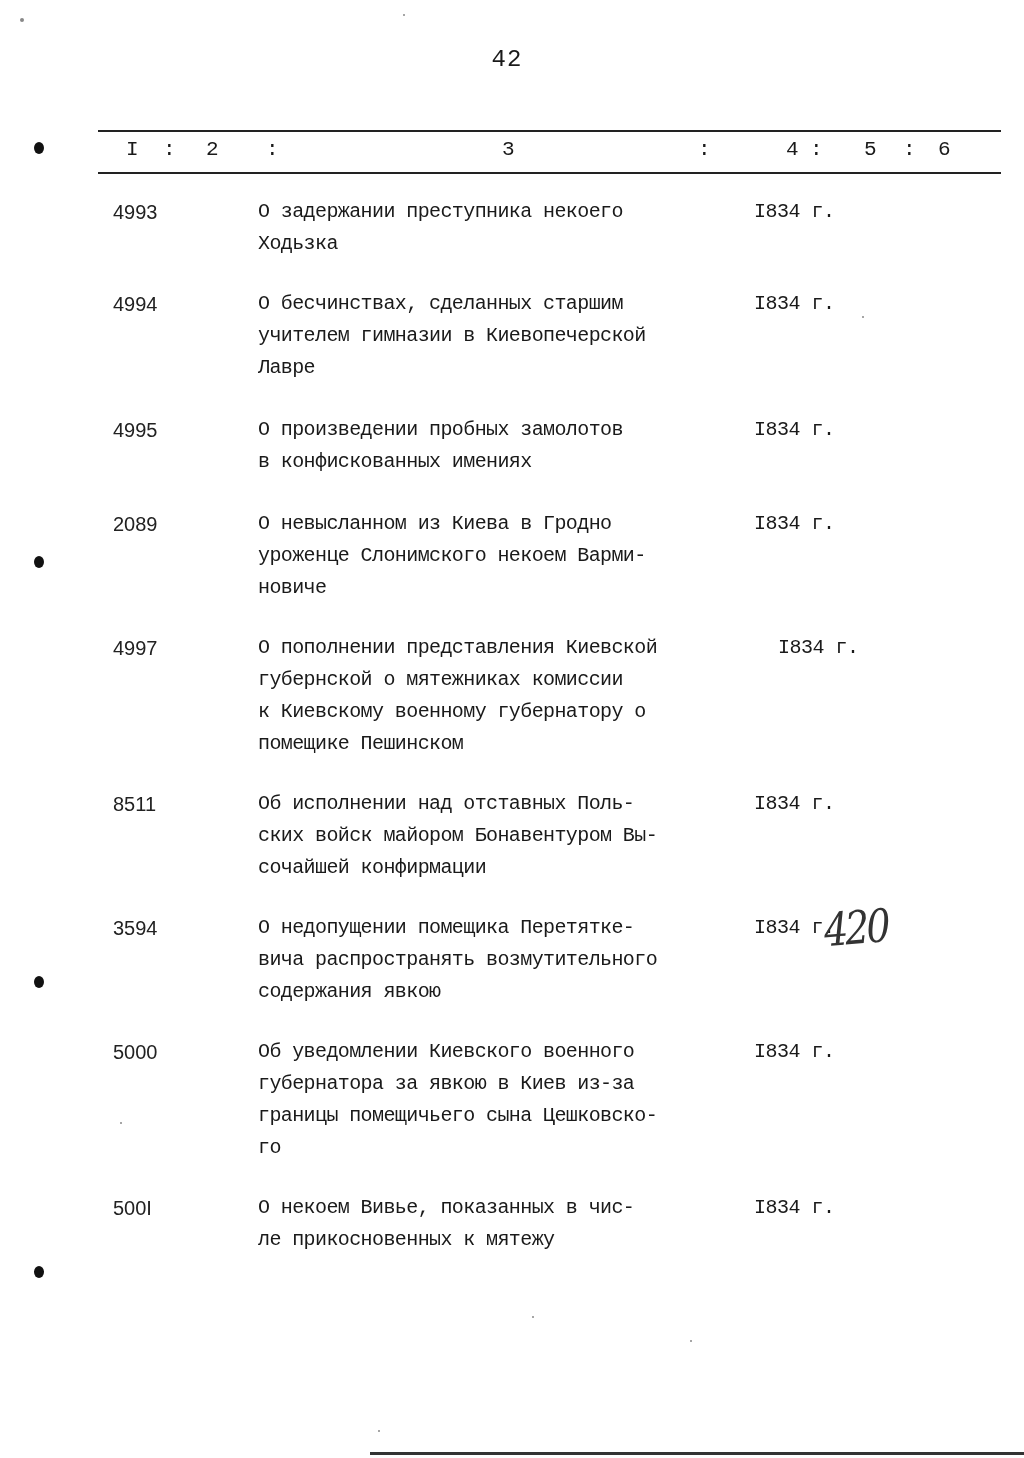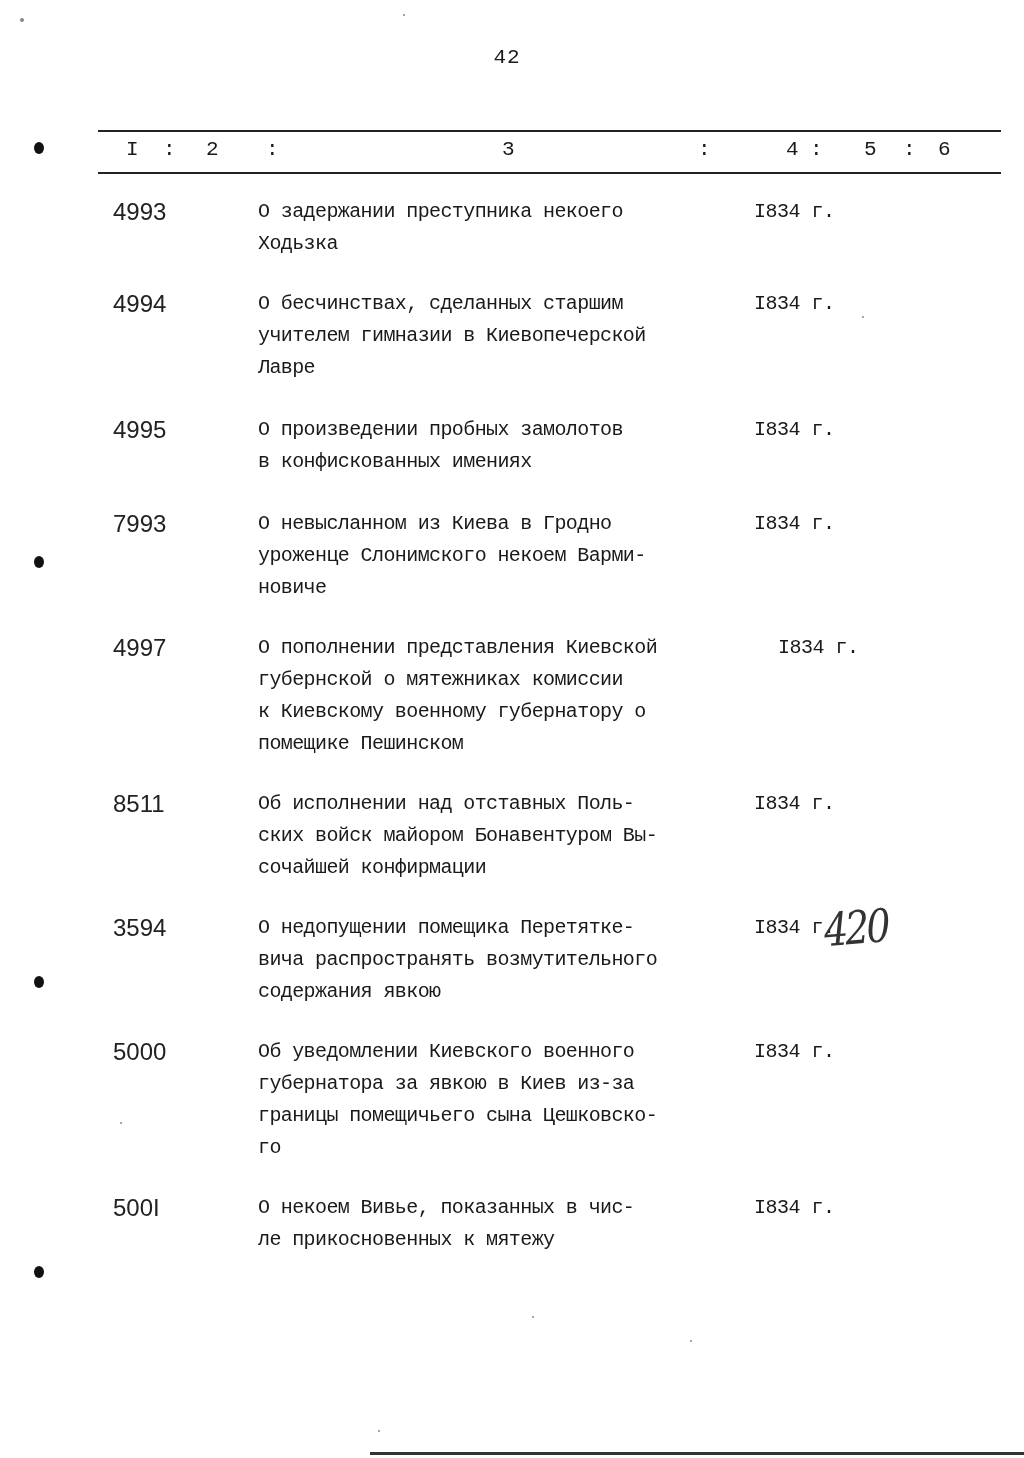--- a/index.html
+++ b/index.html
@@ -3,41 +3,41 @@
 <meta charset="utf-8">
 <style>
   html, body { margin: 0; padding: 0; background: #ffffff; }
   body {
     width: 1024px; height: 1458px; position: relative; overflow: hidden;
     font-family: "Liberation Mono", "DejaVu Sans Mono", monospace;
     color: #1a1a1a;
   }
   .page-number {
     position: absolute; top: 46px; left: 0; width: 1014px; text-align: center;
-    font-size: 21px; letter-spacing: 1px;
+    font-size: 24px; letter-spacing: 1px;
   }
   .rule {
     position: absolute; left: 98px; width: 903px; height: 2px; background: #222;
   }
   .rule.top { top: 130px; }
   .rule.mid { top: 172px; }
   .rule.bottom { top: 1452px; left: 370px; width: 654px; height: 3px; background: #333; }
   .header-row {
     position: absolute; top: 138px; left: 98px; width: 903px; height: 28px;
     font-size: 21px;
   }
   .header-row span { position: absolute; top: 0; }
   .entries { position: absolute; top: 196px; left: 0; width: 1024px; }
   .entry {
     position: absolute; left: 0; width: 1024px;
     font-size: 20px; line-height: 32px;
   }
   .entry .num {
     position: absolute; left: 113px; top: 0;
-    font-family: "Liberation Sans", "DejaVu Sans", sans-serif; font-size: 24px;
+    font-family: "Liberation Sans", "DejaVu Sans", sans-serif; font-size: 20px;
     color: #222;
   }
   .entry .desc {
     position: absolute; left: 258px; top: 0; width: 450px;
     white-space: pre-line; letter-spacing: -0.6px;
   }
   .entry .year {
     position: absolute; left: 710px; top: 0; white-space: nowrap; letter-spacing: -0.5px; margin-left: 44px;
   }
   .handwritten {
@@ -86,21 +86,21 @@
 Лавре</span>
     <span class="year">I834 г.</span>
   </div>
   <div class="entry" style="top:218px">
     <span class="num">4995</span>
     <span class="desc"> О произведении пробных замолотов
 в конфискованных имениях</span>
     <span class="year">I834 г.</span>
   </div>
   <div class="entry" style="top:312px">
-    <span class="num">7993</span>
+    <span class="num">2089</span>
     <span class="desc"> О невысланном из Киева в Гродно
 уроженце Слонимского некоем Варми-
 новиче</span>
     <span class="year">I834 г.</span>
   </div>
   <div class="entry" style="top:436px">
     <span class="num">4997</span>
     <span class="desc" style="width:480px"> О пополнении представления Киевской
 губернской о мятежниках комиссии
 к Киевскому военному губернатору о

